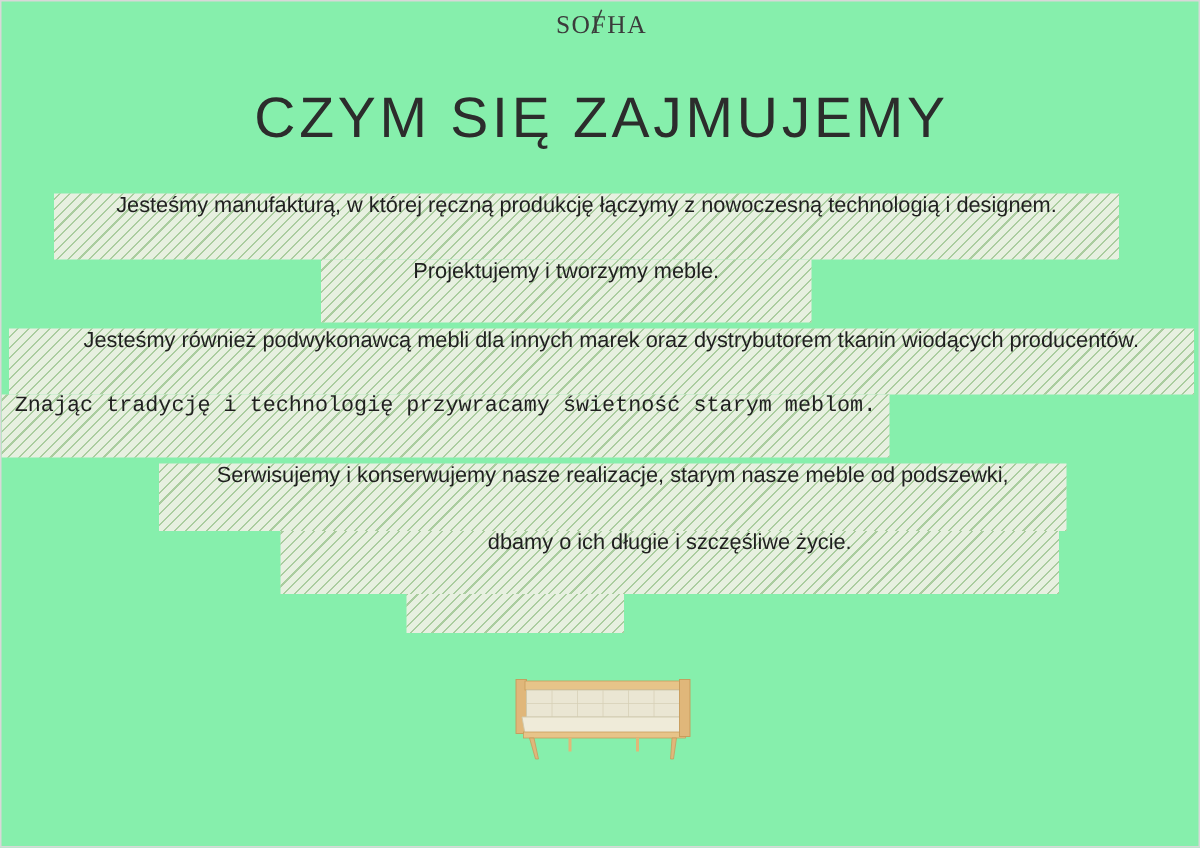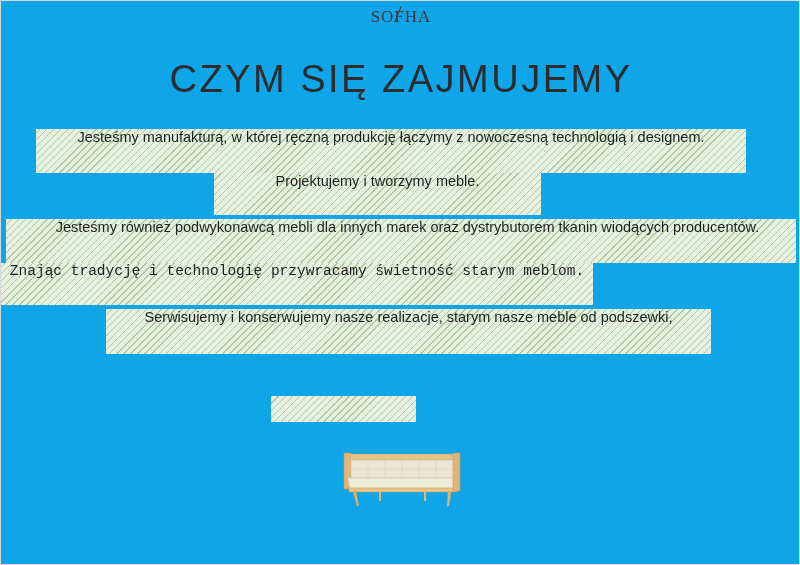--- a/index.html
+++ b/index.html
@@ -10,21 +10,21 @@
     width: 800px;
     height: 565px;
     background: #ffffff;
     font-family: "Liberation Sans", sans-serif;
     overflow: hidden;
   }
   .slide {
     position: relative;
     width: 800px;
     height: 565px;
-    background: #0ea5e9;
+    background: #86efac;
     border: 1px solid #d8d8d8;
     box-sizing: border-box;
     overflow: hidden;
   }
 
   
   .logo {
     position: absolute;
     top: 6px;
     left: 0;
@@ -131,20 +131,23 @@
   </div>
 
   <div class="band band4">
     <div class="band-text">Znając tradycję i technologię przywracamy świetność starym meblom.</div>
   </div>
 
   <div class="band band5">
     <div class="band-text">Serwisujemy i konserwujemy nasze realizacje, starym nasze meble od podszewki,</div>
   </div>
 
+  <div class="band band6">
+    <div class="band-text">dbamy o ich długie i szczęśliwe życie.</div>
+  </div>
 
   <div class="band band7">
     <div class="band-text"></div>
   </div>
 
   <svg class="sofa" viewBox="0 0 132 58">
 
     <rect x="8" y="2" width="7" height="36" fill="#e0b77a" stroke="#c79a59" stroke-width="0.6"></rect>
     <rect x="14" y="3" width="104" height="6" fill="#e7c489" stroke="#c79a59" stroke-width="0.5"></rect>
 

